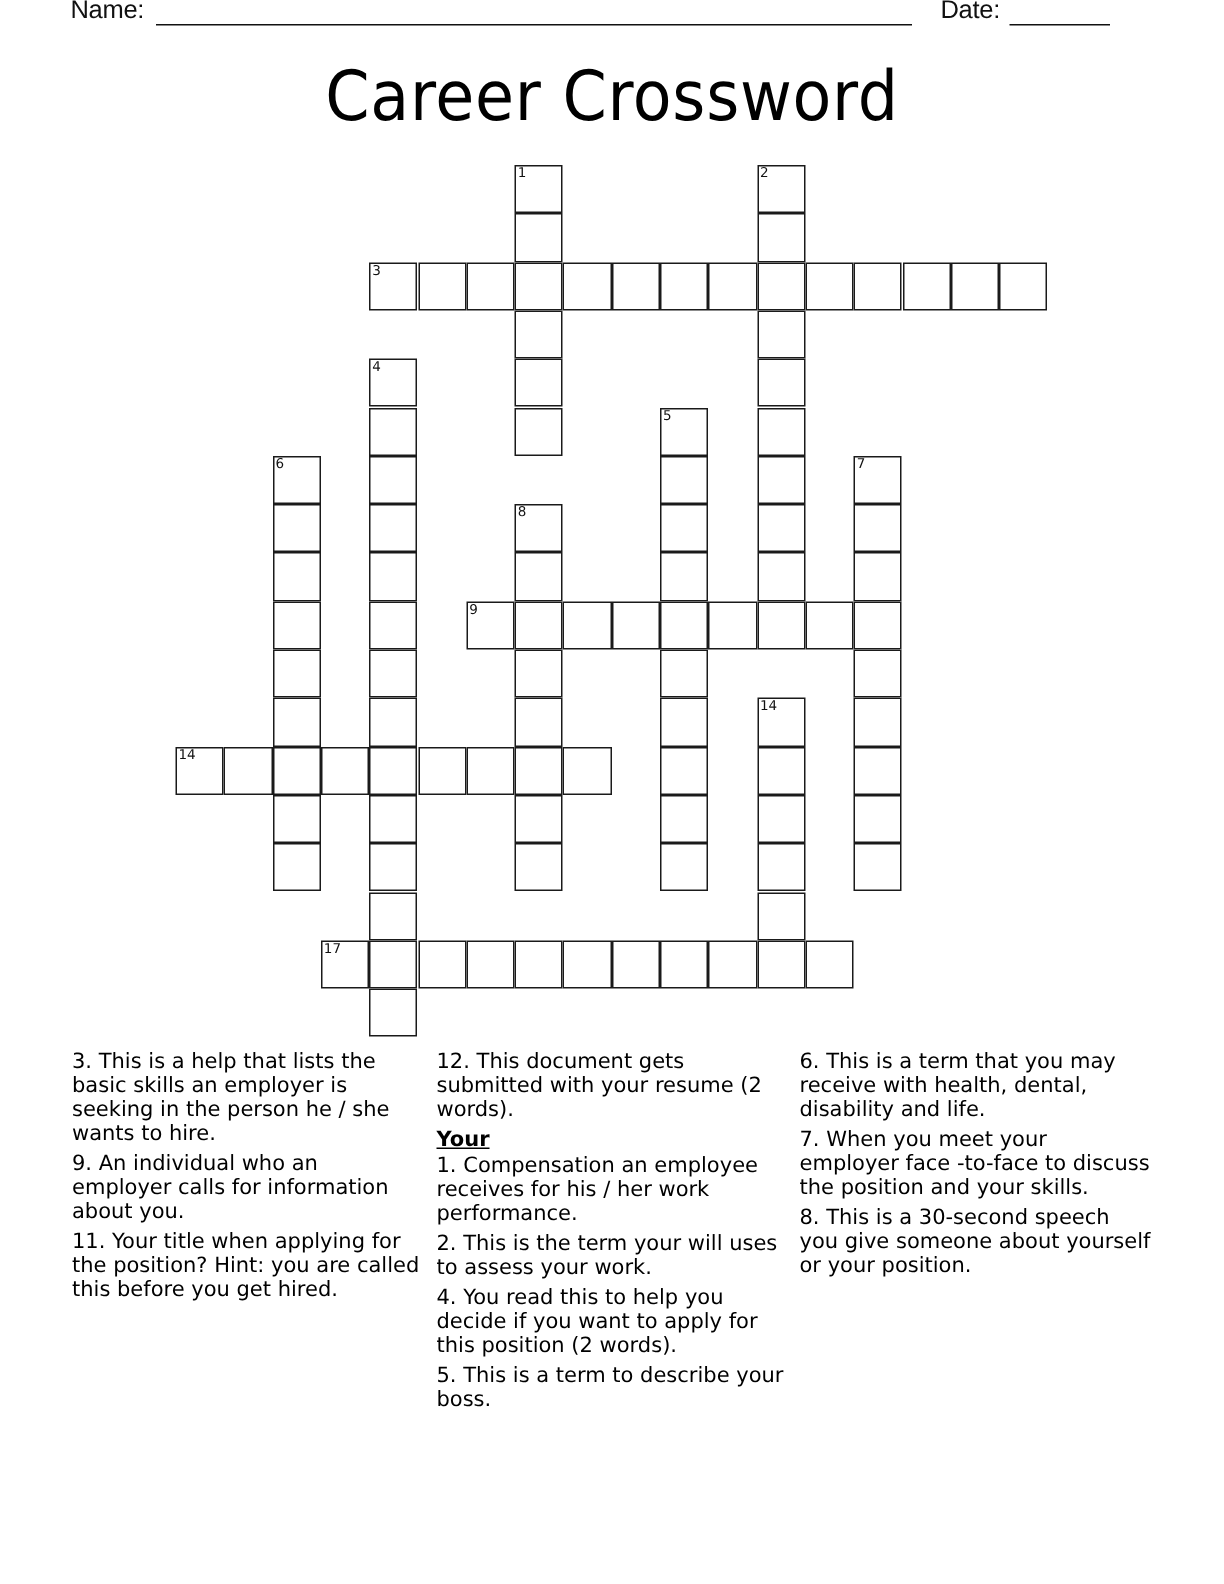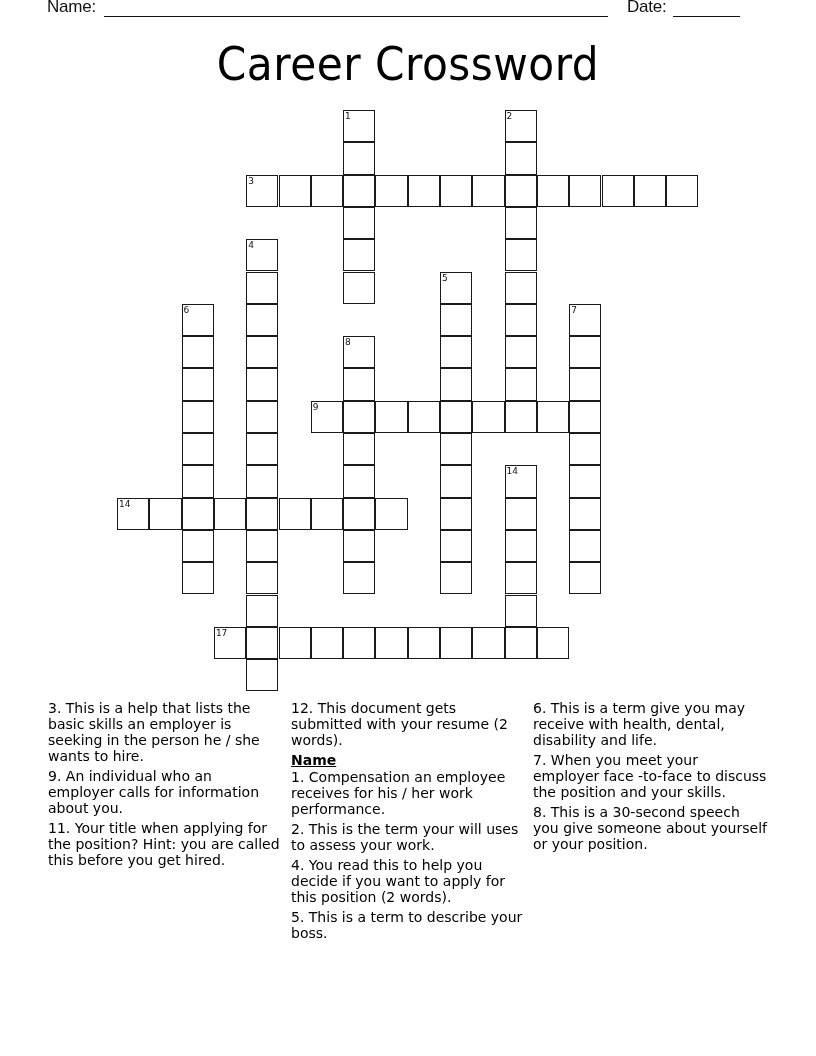--- a/index.html
+++ b/index.html
@@ -164,24 +164,24 @@
   </div>
 
 <div class="clues" id="col1">
   <div class="clue"><b>3.</b> <span>This is a help that lists the basic skills an employer is seeking in the person he / she wants to hire.</span></div>
   <div class="clue"><b>9.</b> <span>An individual who an employer calls for information about you.</span></div>
   <div class="clue"><b>11.</b> <span>Your title when applying for the position? Hint: you are called this before you get hired.</span></div>
 </div>
 
 <div class="clues" id="col2">
   <div class="clue"><b>12.</b> <span>This document gets submitted with your resume (2 words).</span></div>
-  <div class="sec">Name</div>
+  <div class="sec">Your</div>
   <div class="clue"><b>1.</b> <span>Compensation an employee receives for his / her work performance.</span></div>
   <div class="clue"><b>2.</b> <span>This is the term your will uses to assess your work.</span></div>
   <div class="clue"><b>4.</b> <span>You read this to help you decide if you want to apply for this position (2 words).</span></div>
   <div class="clue"><b>5.</b> <span>This is a term to describe your boss.</span></div>
 </div>
 
 <div class="clues" id="col3">
-  <div class="clue"><b>6.</b> <span>This is a term give you may receive with health, dental, disability and life.</span></div>
+  <div class="clue"><b>6.</b> <span>This is a term that you may receive with health, dental, disability and life.</span></div>
   <div class="clue"><b>7.</b> <span>When you meet your employer face -to-face to discuss the position and your skills.</span></div>
   <div class="clue"><b>8.</b> <span>This is a 30-second speech you give someone about yourself or your position.</span></div>
 </div>
 
 </body></html>

